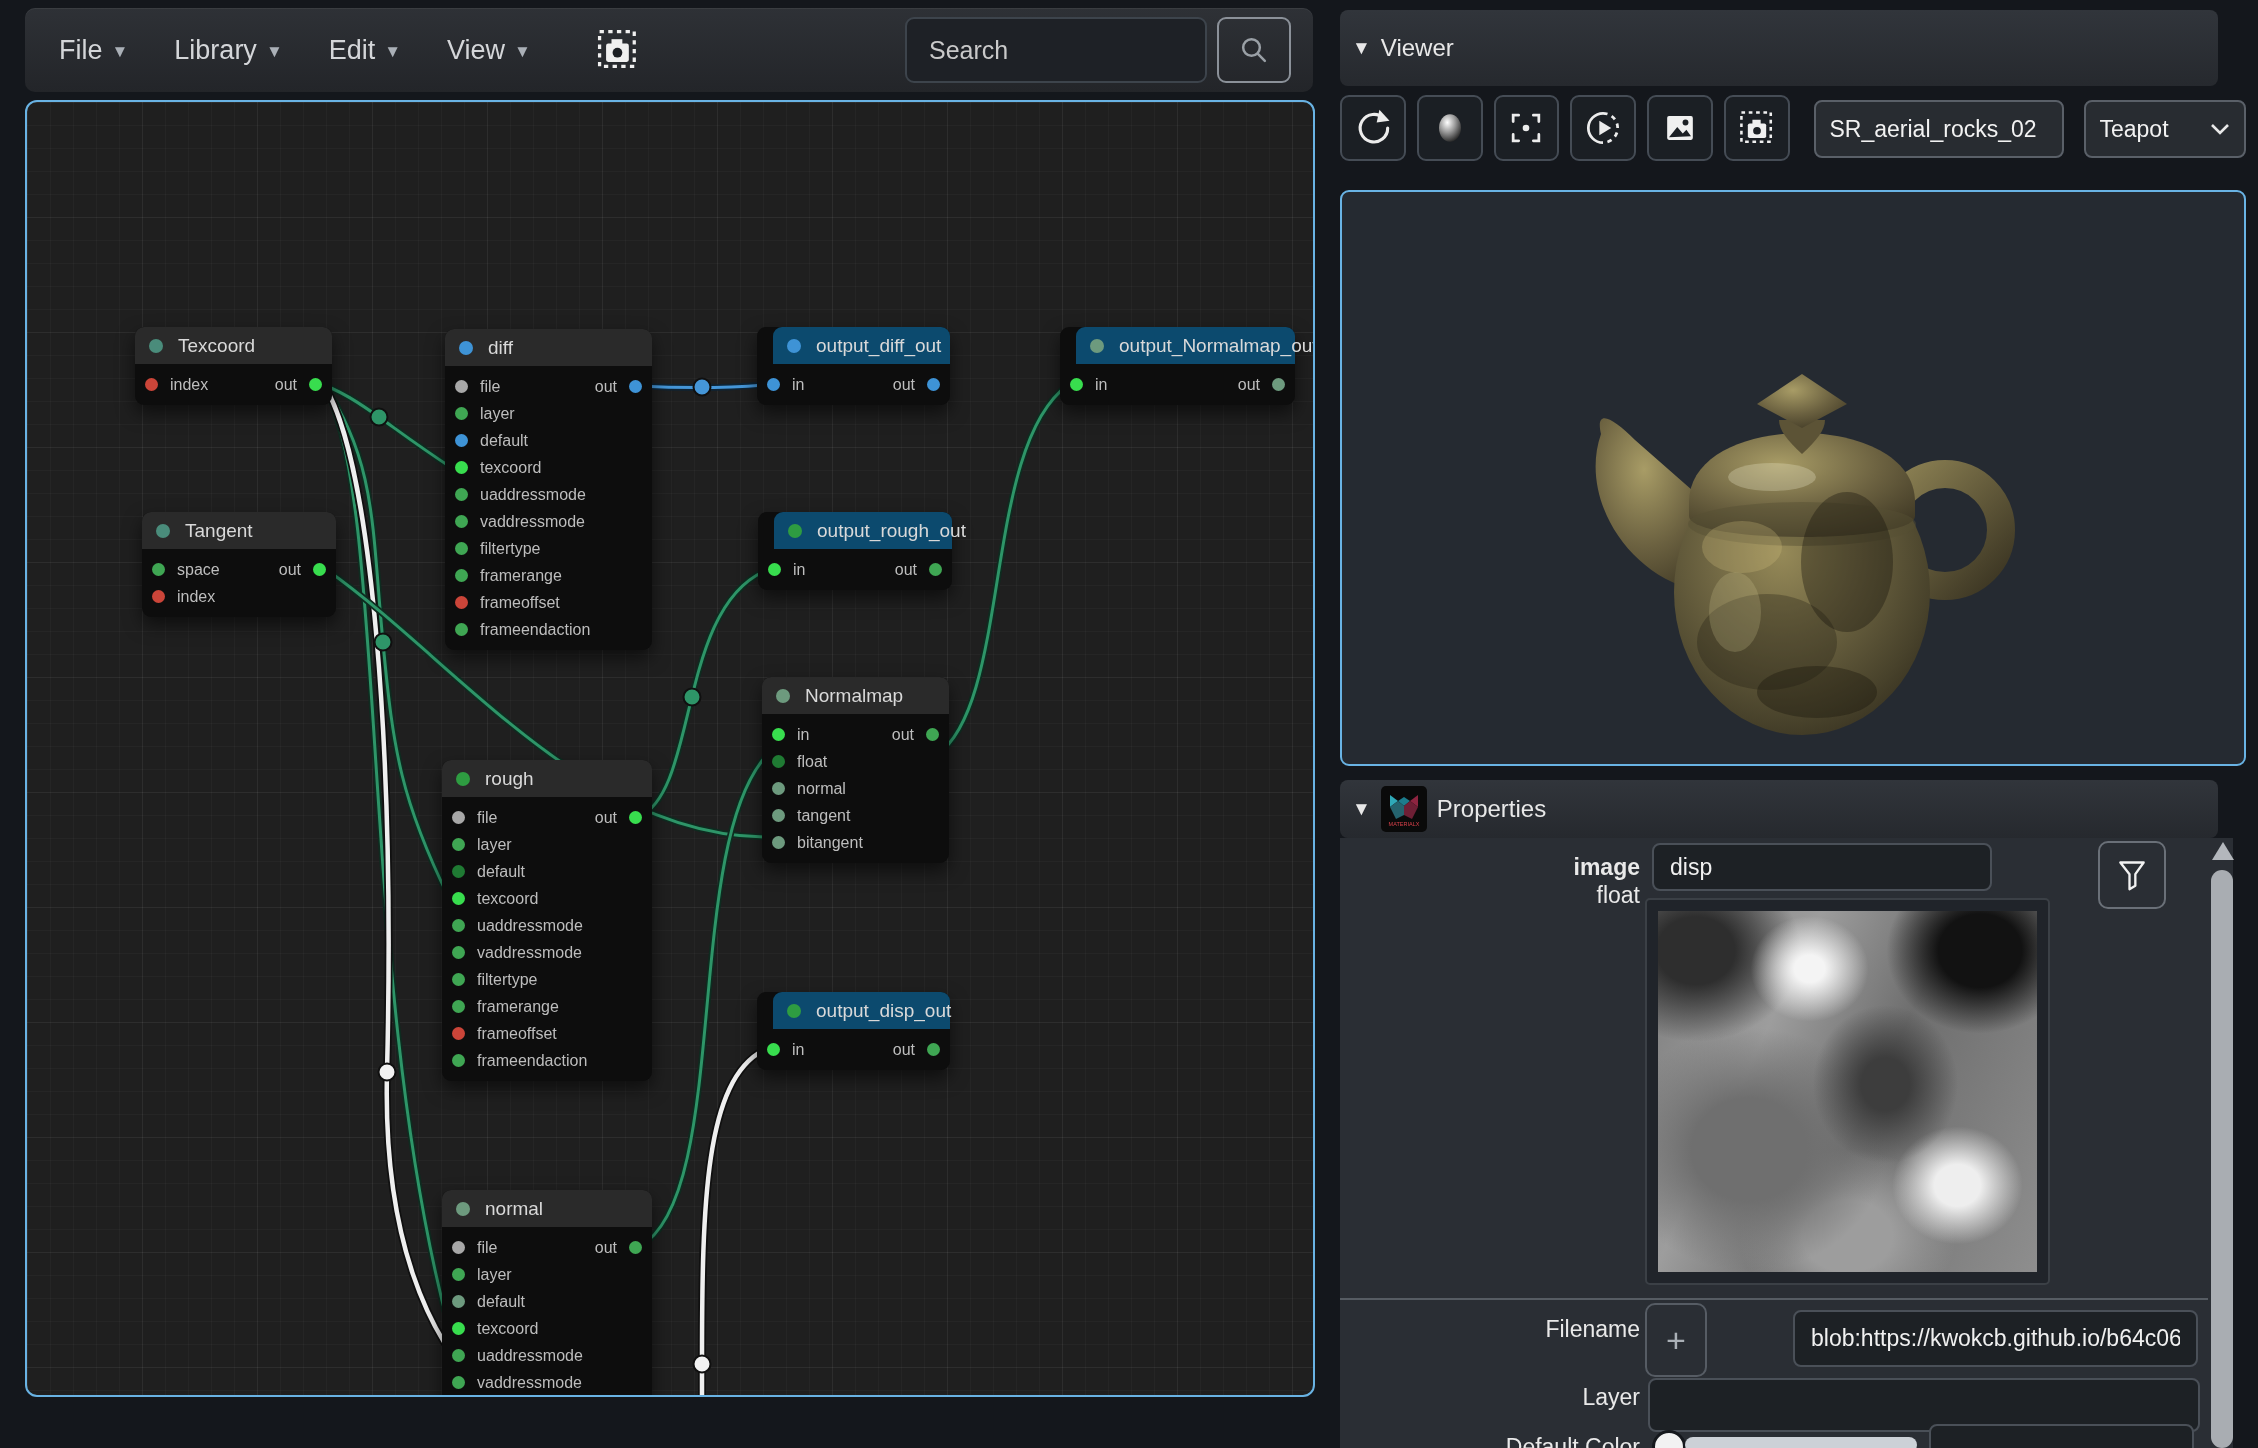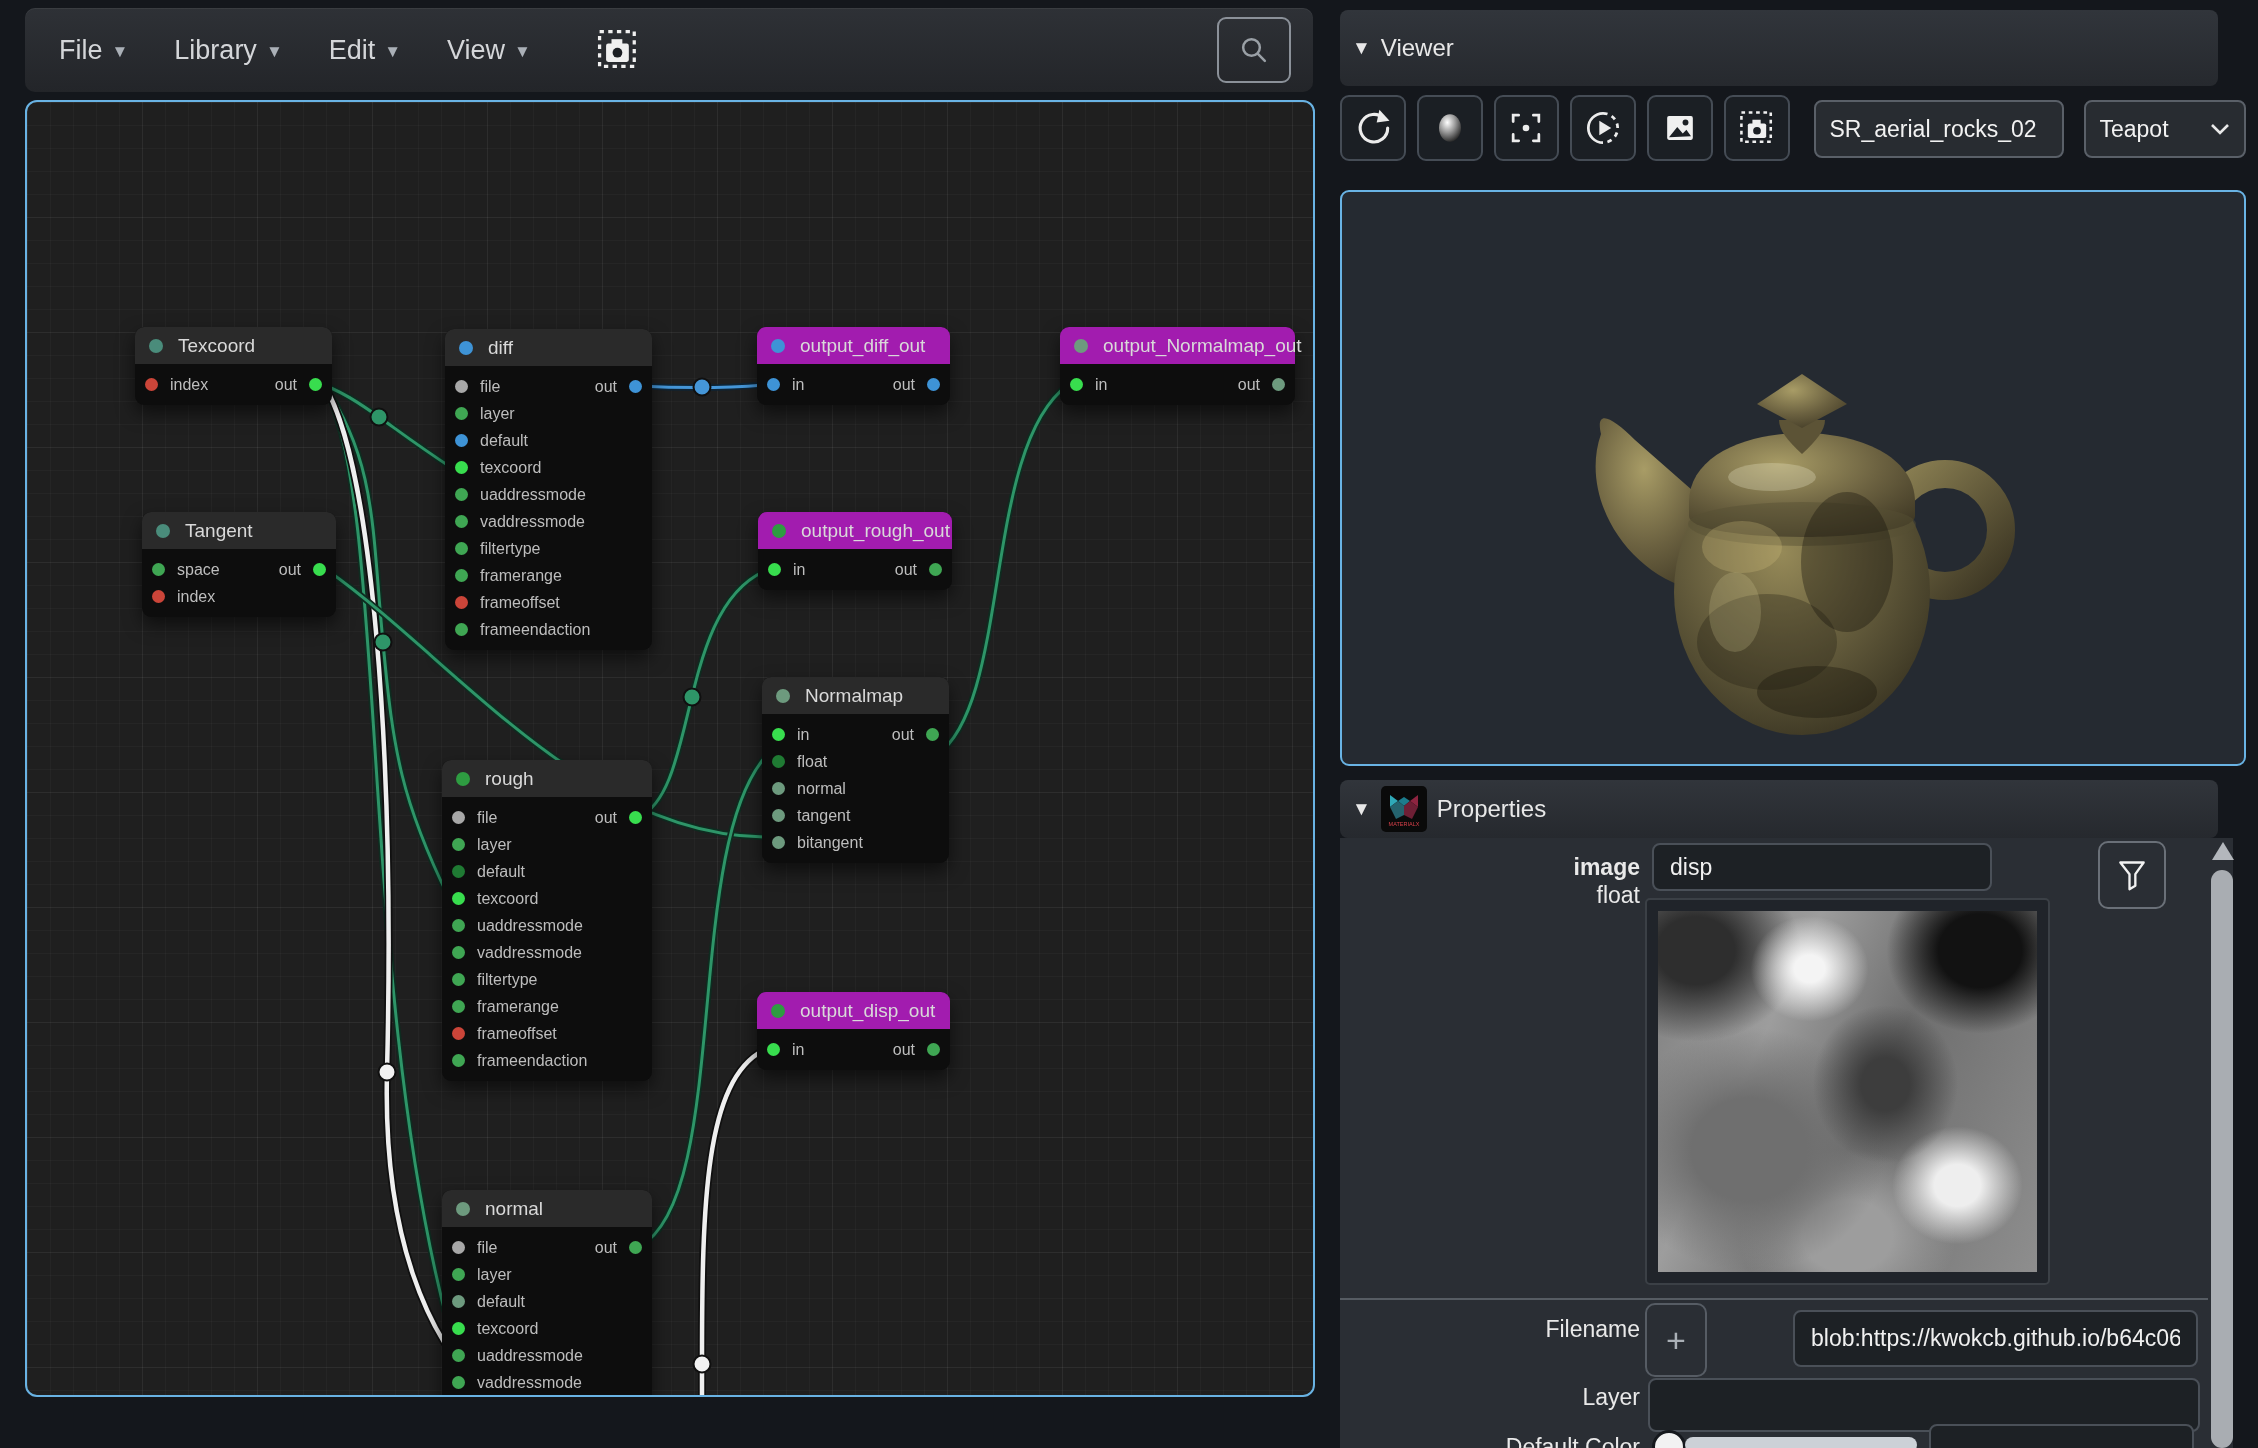--- a/index.html
+++ b/index.html
@@ -36,21 +36,21 @@
   #graph-tab { position:absolute; left:20px; top:24px; width:398px; height:88px; background:#191919;
                border-radius:9px; display:flex; align-items:center; padding:0 38px; z-index:5; }
   #graph-tab .t-label { color:#9c9c9c; font-size:27px; letter-spacing:.5px; }
   #graph-tab .t-close { margin-left:auto; color:#cfcfcf; font-size:27px; font-weight:bold; }
   #wires { position:absolute; inset:0; z-index:1; }
   #nodes { position:absolute; inset:0; z-index:2; }
   .node { position:absolute; background:#0d0d0d; border-radius:9px;
           box-shadow:0 8px 18px rgba(0,0,0,.55); }
   .n-head { height:37px; border-radius:9px 9px 0 0; background:#2a2a2a;
             display:flex; align-items:center; padding:0 14px; gap:15px; }
-  .out-node .n-head { background:#a21caf; }
+  .out-node .n-head { background:#0c4a6e;margin-left:16px; }
   .n-title { color:#d9d9d9; font-size:19px; }
   .n-body { padding:7px 0 7px 0; }
   .n-row { height:27px; display:flex; align-items:center; padding:0 10px; }
   .p-left, .p-right { display:flex; align-items:center; gap:12px; }
   .p-right { margin-left:auto; }
   .n-row span.lbl { color:#bdbdbd; font-size:16px; }
   .dot { width:13px; height:13px; border-radius:50%; flex:0 0 auto; }
   .n-head .dot { width:14px; height:14px; }
 
   
@@ -128,20 +128,21 @@
     <span>View</span>
     <span class="caret">▼</span>
   </div>
   <svg id="mb-shot" viewBox="0 0 48 48">
     <rect x="7" y="7" width="32" height="32" fill="none" stroke="#f0f0f0" stroke-width="3" stroke-dasharray="4 4"></rect>
     <rect x="13" y="18" width="21" height="17" rx="2" fill="#f0f0f0"></rect>
     <rect x="18" y="14" width="10" height="5" fill="#f0f0f0"></rect>
     <circle cx="23.5" cy="26.5" r="4.5" fill="#1b1e23"></circle>
   </svg>
   <div id="searchwrap">
+    <input id="search-input" placeholder="Search" style="">
     <div class="sq-btn" id="search-btn">
       <svg width="40" height="40" viewBox="0 0 48 48">
         <circle cx="21" cy="21" r="10" fill="none" stroke="#9aa0a6" stroke-width="3"></circle>
         <line x1="29" y1="29" x2="37" y2="37" stroke="#9aa0a6" stroke-width="3" stroke-linecap="round"></line>
       </svg>
     </div>
   </div>
 </div>
 
 <div id="graph" class="abs">

